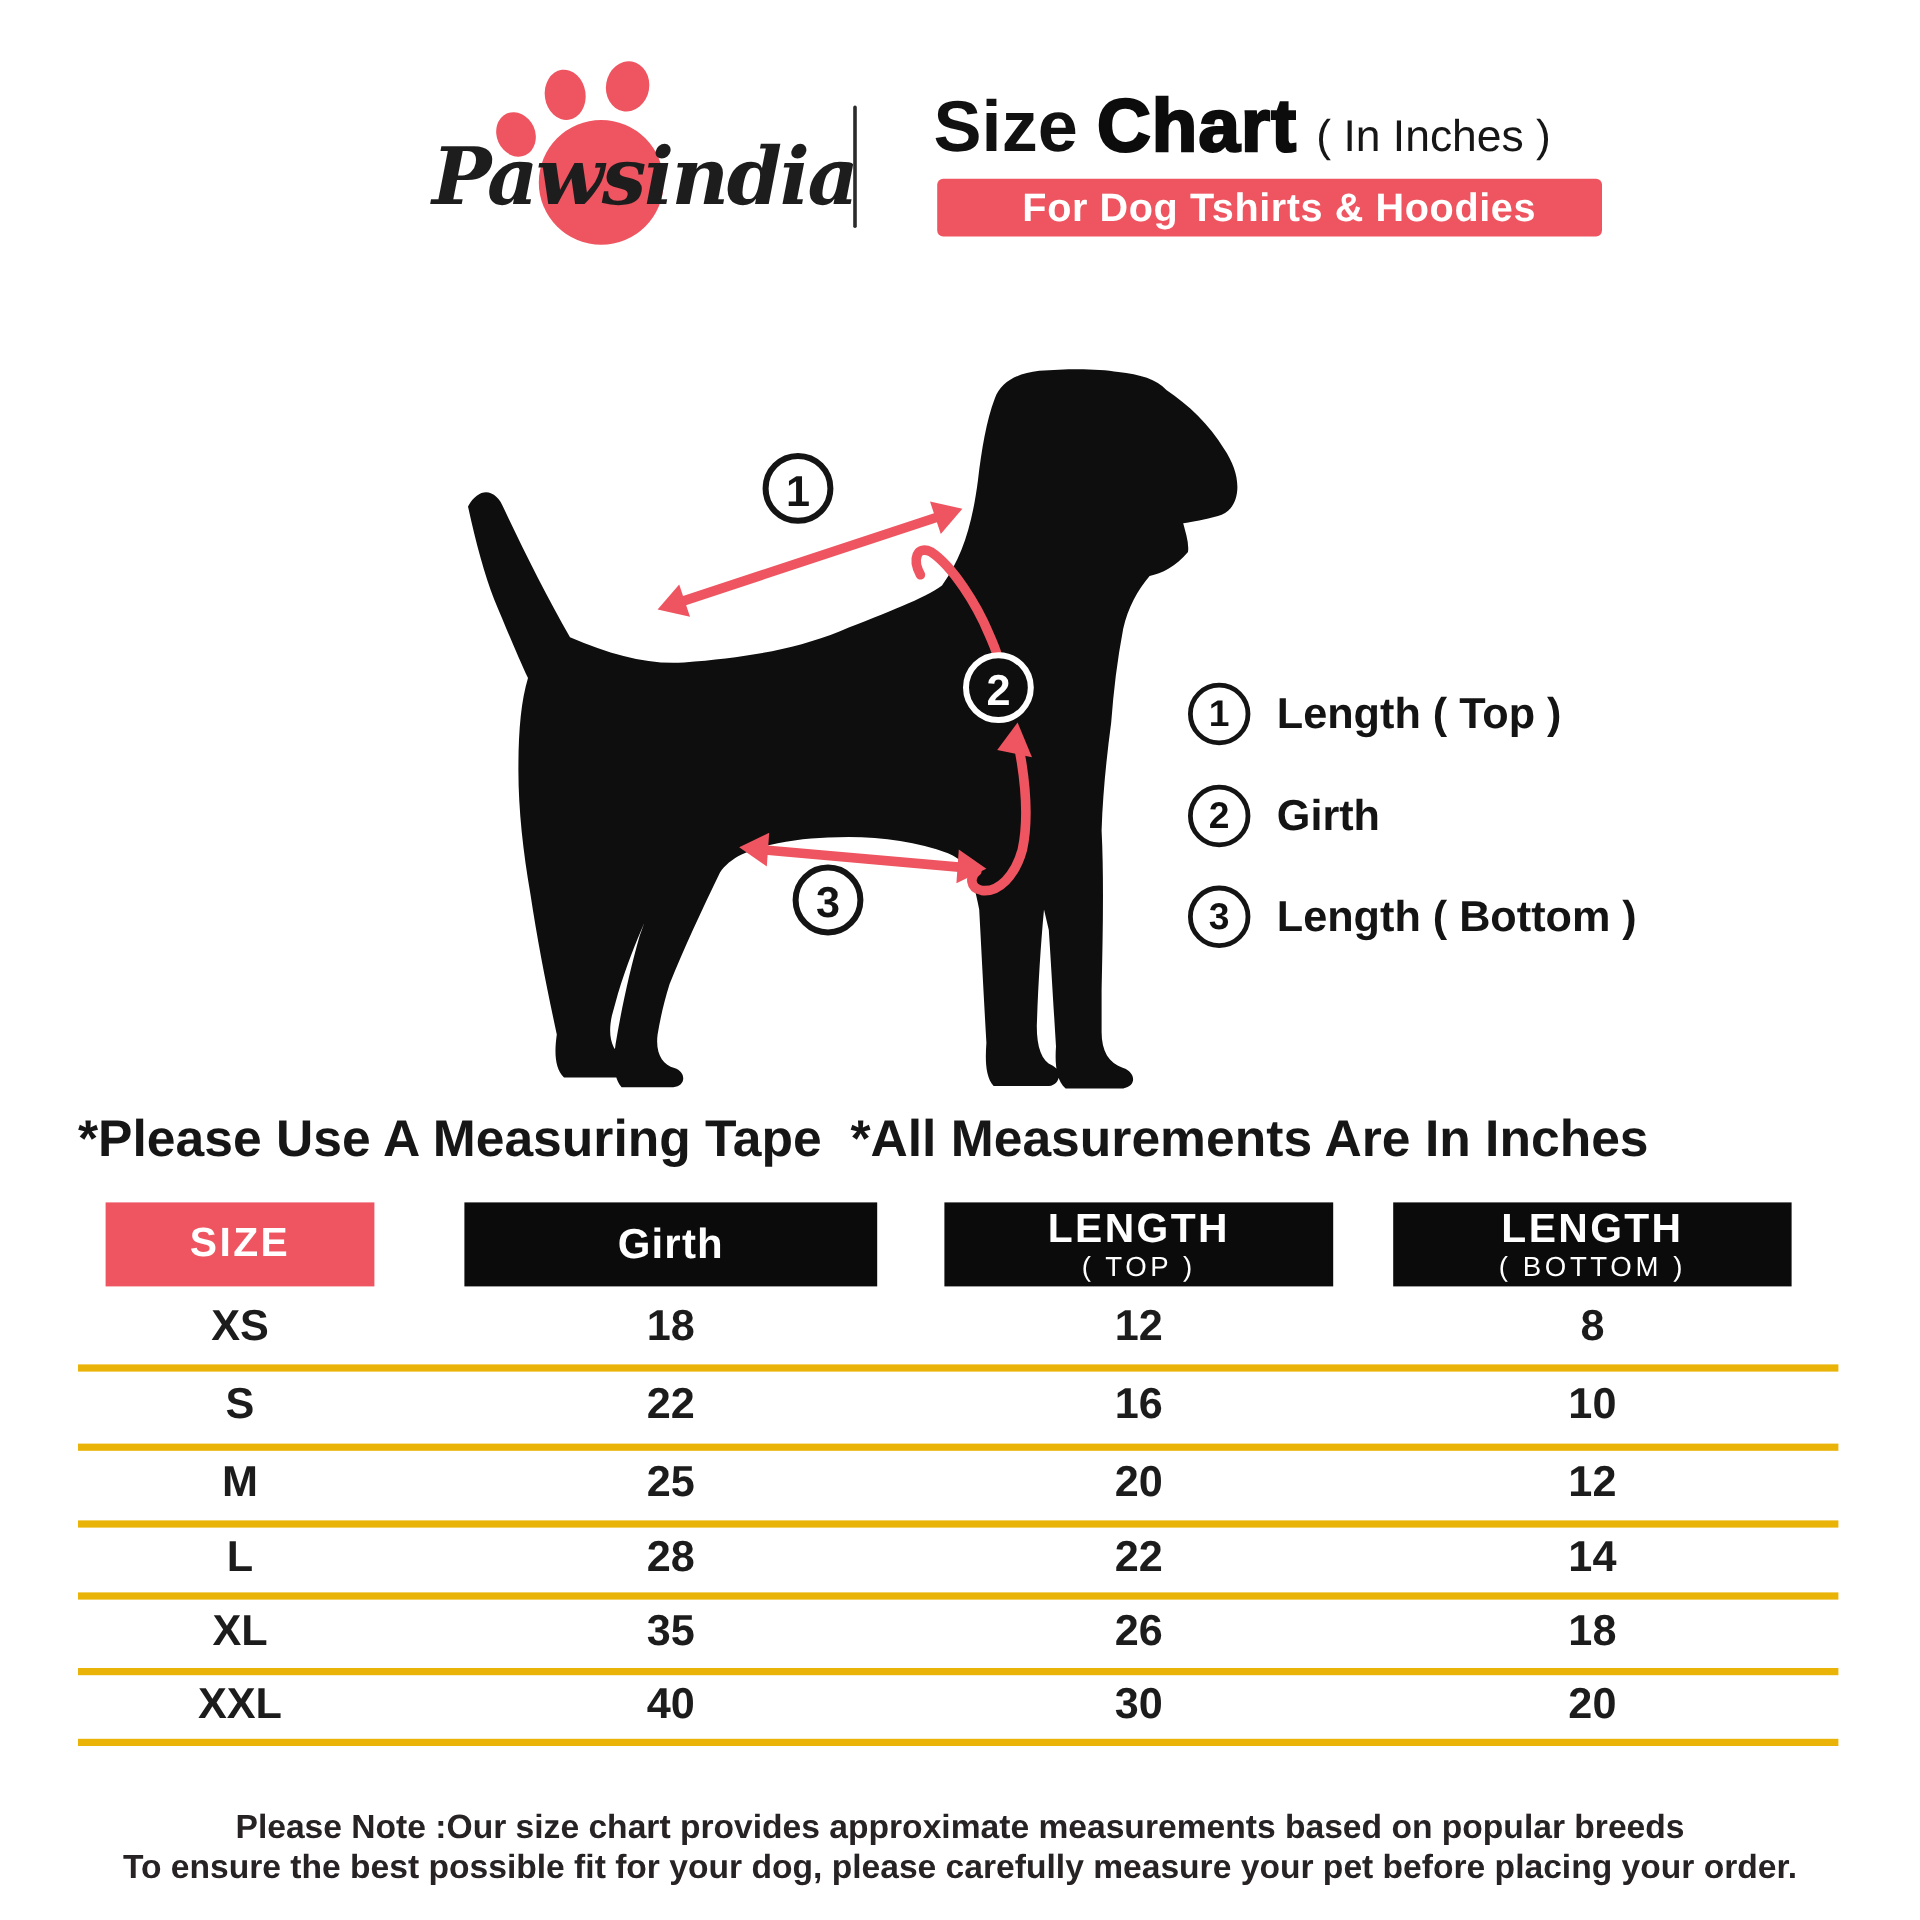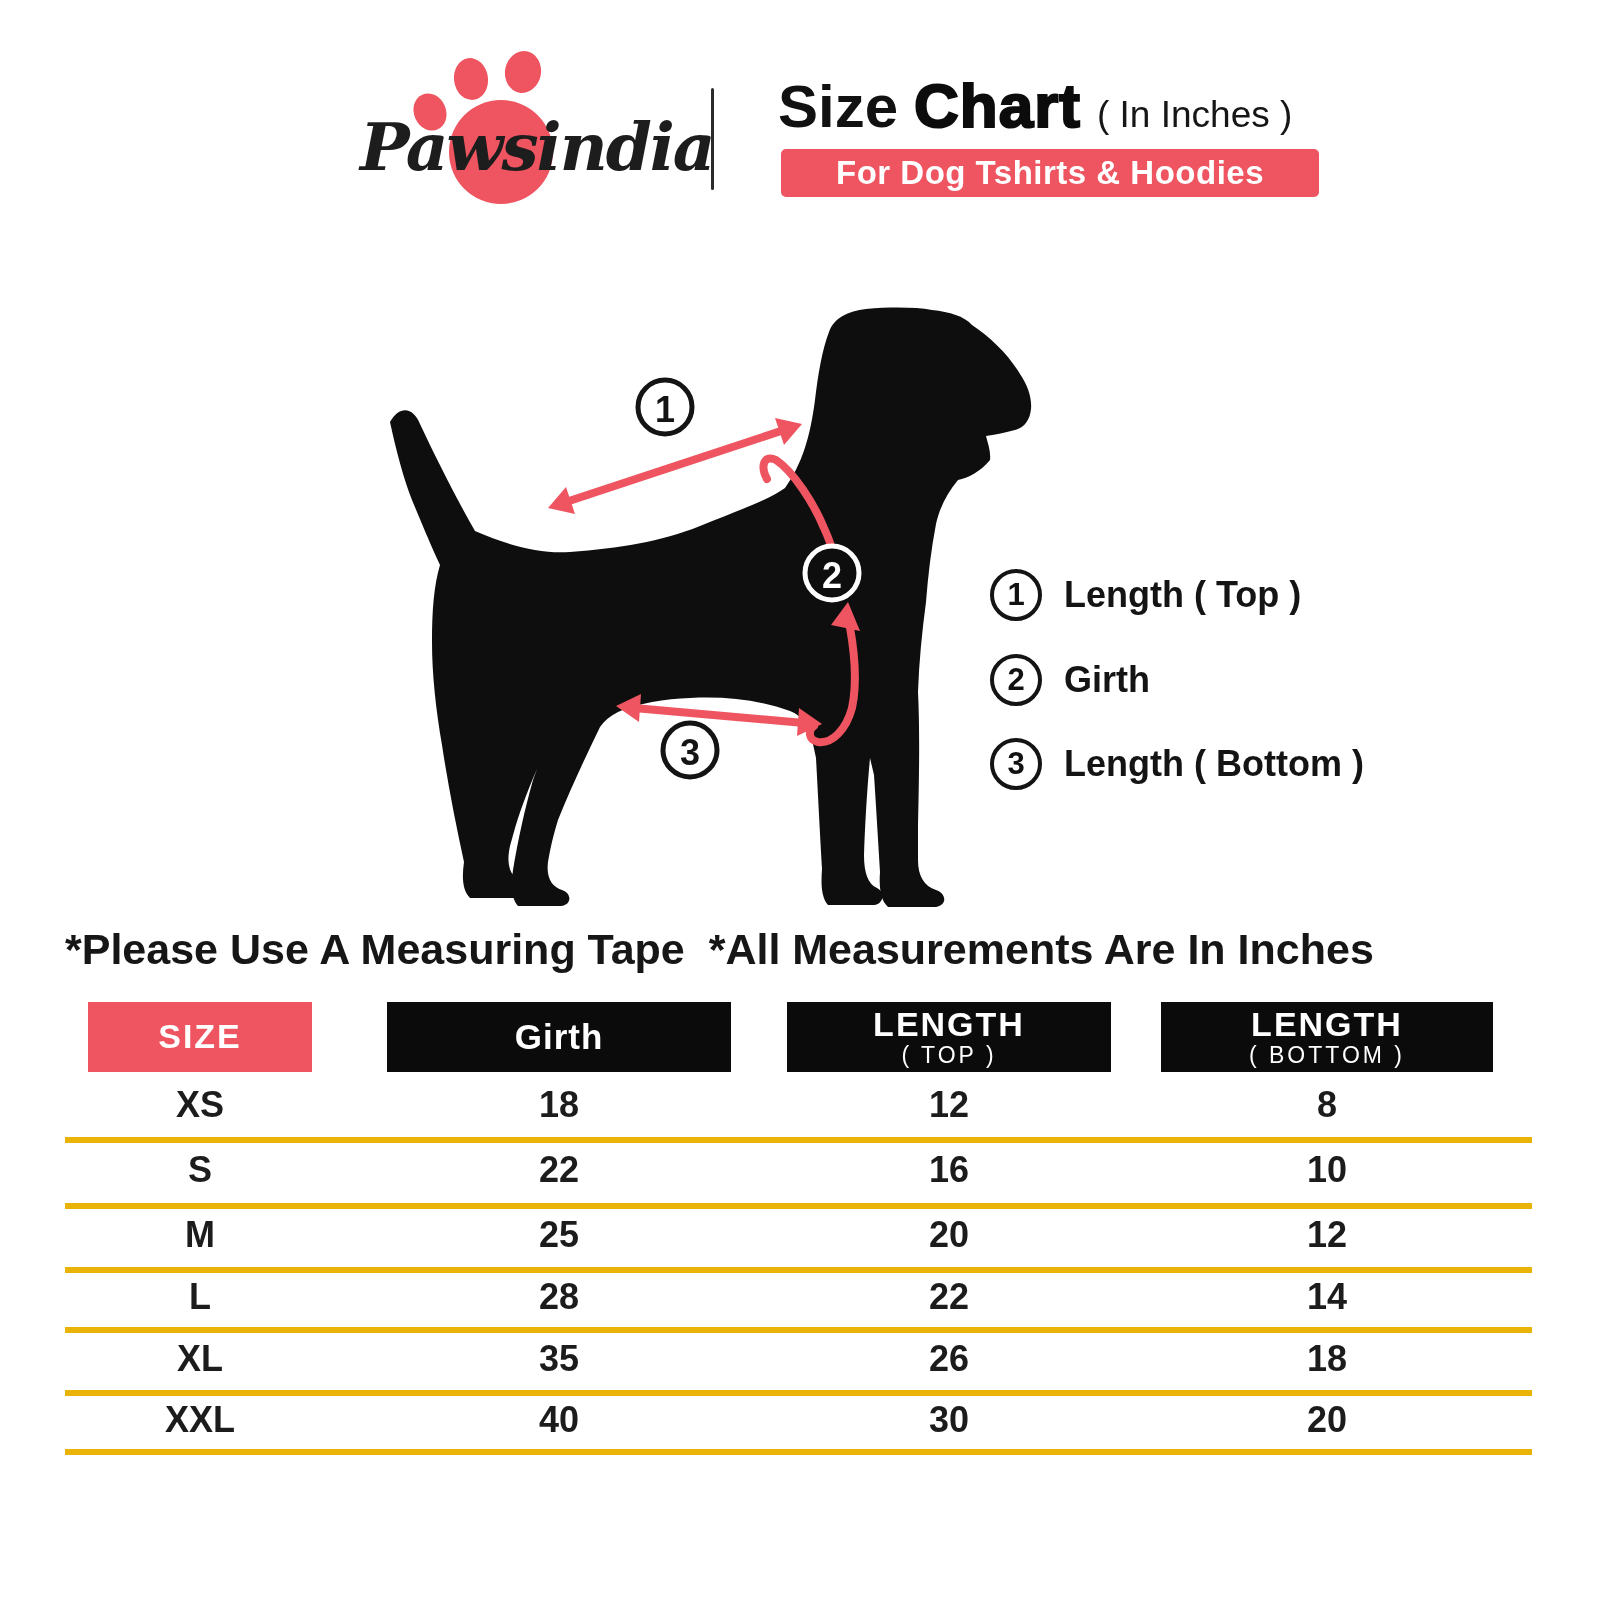--- a/index.html
+++ b/index.html
@@ -14,21 +14,21 @@
   .toe3{left:505px;top:51px;width:36px;height:42px;transform:rotate(10deg);}
   .brand-script{position:absolute;left:360px;top:108px;font-family:"DejaVu Serif",serif;
                 font-style:italic;font-weight:700;font-size:66px;letter-spacing:-2px;color:#1d1d1d;}
   .hdr-divider{position:absolute;left:711px;top:88px;width:3px;height:102px;background:#2b2b2b;border-radius:2px;}
   .title-row{position:absolute;left:778px;top:70px;display:flex;align-items:baseline;gap:16px;white-space:nowrap;}
   .t-size{font-size:60px;font-weight:700;color:#111;}
   .t-chart{font-size:62px;font-weight:700;color:#0c0c0c;-webkit-text-stroke:2.2px #0c0c0c;letter-spacing:1px;}
   .t-units{font-size:37px;font-weight:400;color:#161616;}
   .banner{position:absolute;left:781px;top:149px;width:538px;height:48px;background:var(--accent);
           border-radius:5px;display:flex;align-items:center;justify-content:center;
-          color:#fff;font-size:33px;font-weight:700;letter-spacing:.5px;}
+          color:#fff;font-size:33px;font-weight:700;letter-spacing:.5px;padding-left:16px;}
 
   
   #dog-svg{position:absolute;left:370px;top:280px;width:680px;height:640px;}
   .marker-num{font-family:"Liberation Sans",sans-serif;font-size:36px;font-weight:700;}
   .legend-item{position:absolute;left:990px;display:flex;align-items:center;gap:22px;}
   .legend-circle{width:52px;height:52px;border:4px solid #141414;border-radius:50%;box-sizing:border-box;
                  display:flex;align-items:center;justify-content:center;font-size:31px;font-weight:700;color:#111;}
   .legend-label{font-size:36px;font-weight:700;color:#141414;white-space:nowrap;}
 
   
@@ -236,14 +236,18 @@
       <span class="cell c-bottom">18</span>
     </div>
     <div class="trow" style="top:1390px;height:59px;">
       <span class="cell c-size">XXL</span>
       <span class="cell c-girth">40</span>
       <span class="cell c-top">30</span>
       <span class="cell c-bottom">20</span>
     </div>
   </div>
 
+  <div class="footer">
+    <div>Please Note :Our size chart provides approximate measurements based on popular breeds</div>
+    <div>To ensure the best possible fit for your dog, please carefully measure your pet before placing your order.</div>
+  </div>
 
 </div>
 
 </body></html>

